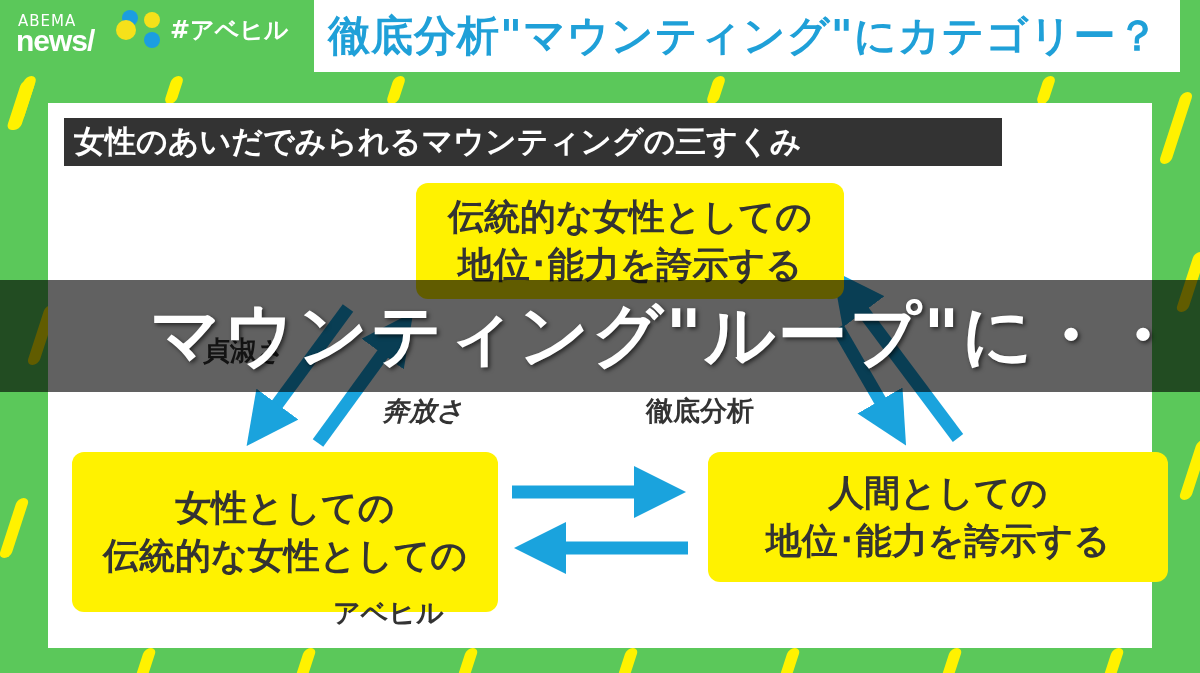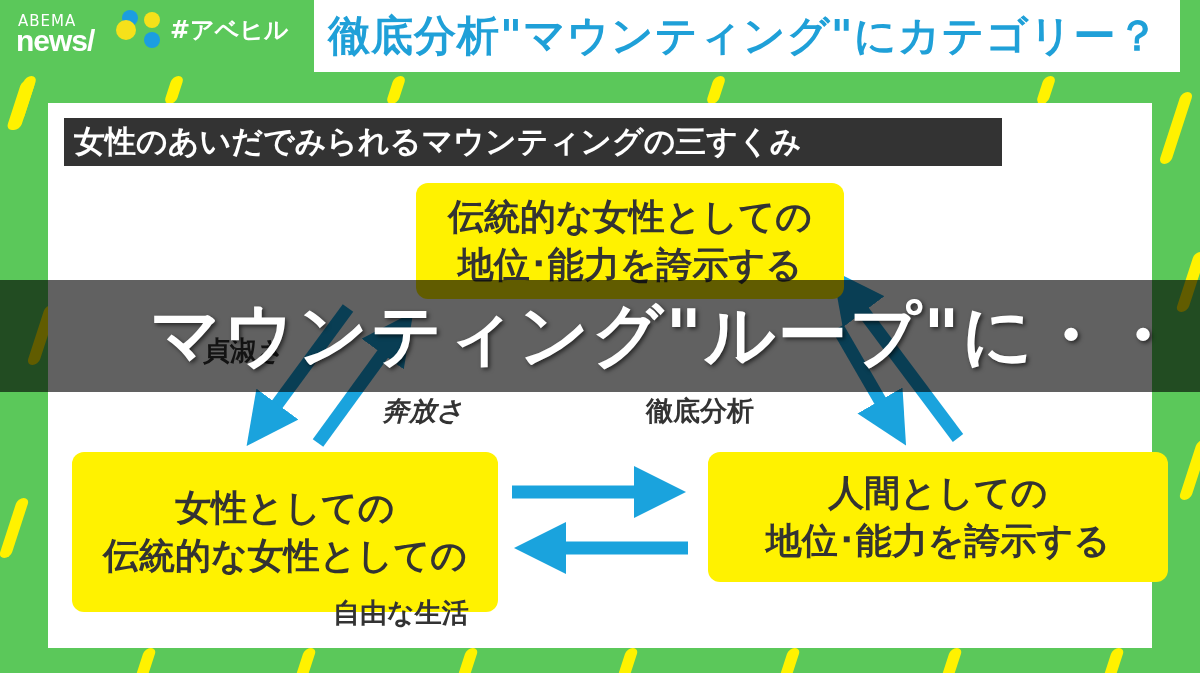--- a/index.html
+++ b/index.html
@@ -138,17 +138,17 @@
     <span>伝統的な女性としての</span>
   </div>
   <div class="box" style="left:660px;top:349px;width:460px;height:130px;">
     <span>人間としての</span>
     <span>地位･能力を誇示する</span>
   </div>
 
   <span class="label" style="left:155px;top:230px;">貞淑さ</span>
   <span class="label" style="left:334px;top:290px;font-style:italic;">奔放さ</span>
   <span class="label" style="left:598px;top:290px;">徹底分析</span>
-  <span class="label" style="left:285px;top:492px;">自由な生活</span>
+  <span class="label" style="left:285px;top:492px;">アベヒル</span>
 </div>
 
 <div class="overlay"></div>
 <div class="overlay-text">マウンティング"ループ"に・・・</div>
 
 </body></html>

